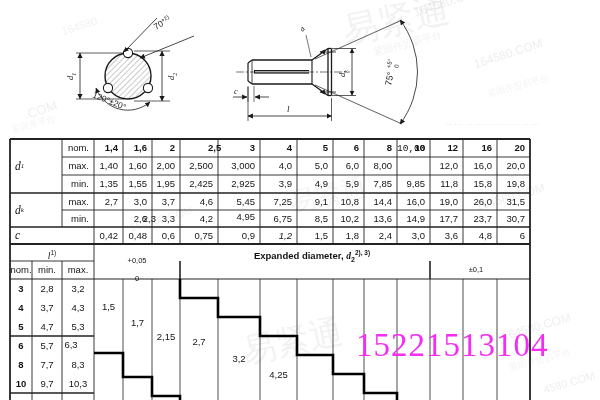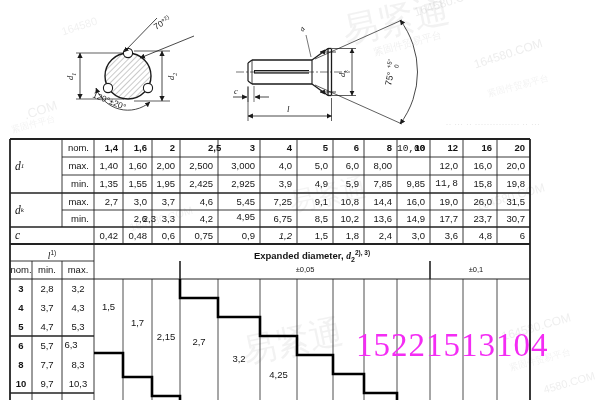--- a/index.html
+++ b/index.html
@@ -236,21 +236,21 @@
       <div class="cell r" style="left: 94px; top: 175px; width: 29px; height: 18px; line-height: 18px;">1,35</div>
       <div class="cell r" style="left: 123px; top: 175px; width: 29px; height: 18px; line-height: 18px;">1,55</div>
       <div class="cell r" style="left: 152px; top: 175px; width: 28px; height: 18px; line-height: 18px;">1,95</div>
       <div class="cell r" style="left: 180px; top: 175px; width: 38px; height: 18px; line-height: 18px;">2,425</div>
       <div class="cell r" style="left: 218px; top: 175px; width: 42px; height: 18px; line-height: 18px;">2,925</div>
       <div class="cell r" style="left: 260px; top: 175px; width: 37px; height: 18px; line-height: 18px;">3,9</div>
       <div class="cell r" style="left: 297px; top: 175px; width: 36px; height: 18px; line-height: 18px;">4,9</div>
       <div class="cell r" style="left: 333px; top: 175px; width: 31px; height: 18px; line-height: 18px;">5,9</div>
       <div class="cell r" style="left: 364px; top: 175px; width: 33px; height: 18px; line-height: 18px;">7,85</div>
       <div class="cell r" style="left: 397px; top: 175px; width: 33px; height: 18px; line-height: 18px;">9,85</div>
-      <div class="cell r" style="left: 430px; top: 175px; width: 33px; height: 18px; line-height: 18px; font-family: Liberation Mono, monospace;">11,8</div>
+      <div class="cell r" style="left: 430px; top: 175px; width: 33px; height: 18px; line-height: 18px;">11,8</div>
       <div class="cell r" style="left: 463px; top: 175px; width: 34px; height: 18px; line-height: 18px;">15,8</div>
       <div class="cell r" style="left: 497px; top: 175px; width: 33px; height: 18px; line-height: 18px;">19,8</div>
       <div class="cell r" style="left: 62px; top: 193px; width: 32px; height: 17px; line-height: 17px;">max.</div>
       <div class="cell r" style="left: 94px; top: 193px; width: 29px; height: 17px; line-height: 17px;">2,7</div>
       <div class="cell r" style="left: 123px; top: 193px; width: 29px; height: 17px; line-height: 17px;">3,0</div>
       <div class="cell r" style="left: 152px; top: 193px; width: 28px; height: 17px; line-height: 17px;">3,7</div>
       <div class="cell r" style="left: 180px; top: 193px; width: 38px; height: 17px; line-height: 17px;">4,6</div>
       <div class="cell r" style="left: 218px; top: 193px; width: 42px; height: 17px; line-height: 17px;">5,45</div>
       <div class="cell r" style="left: 260px; top: 193px; width: 37px; height: 17px; line-height: 17px;">7,25</div>
       <div class="cell r" style="left: 297px; top: 193px; width: 36px; height: 17px; line-height: 17px;">9,1</div>
@@ -285,21 +285,24 @@
       <div class="cell r" style="left: 364px; top: 227px; width: 33px; height: 17px; line-height: 17px;">2,4</div>
       <div class="cell r" style="left: 397px; top: 227px; width: 33px; height: 17px; line-height: 17px;">3,0</div>
       <div class="cell r" style="left: 430px; top: 227px; width: 33px; height: 17px; line-height: 17px;">3,6</div>
       <div class="cell r" style="left: 463px; top: 227px; width: 34px; height: 17px; line-height: 17px;">4,8</div>
       <div class="cell r" style="left: 497px; top: 227px; width: 33px; height: 17px; line-height: 17px;">6</div>
       <div class="cell ctr" style="left: 10px; top: 244px; width: 84px; height: 17px; line-height: 17px;"><i>l</i><sup>1)</sup></div>
       <div class="cell ctr b" style="left: 94px; top: 244px; width: 436px; height: 17px; line-height: 17px;">Expanded diameter, <i>d</i><sub>2</sub><sup>2), 3)</sup></div>
       <div class="cell ctr" style="left: 10px; top: 261px; width: 22px; height: 18px; line-height: 18px;">nom.</div>
       <div class="cell ctr" style="left: 32px; top: 261px; width: 30px; height: 18px; line-height: 18px;">min.</div>
       <div class="cell ctr" style="left: 62px; top: 261px; width: 32px; height: 18px; line-height: 18px;">max.</div>
-      <div class="cell ctr tolx" style="left: 180px; top: 261px; width: 250px; height: 18px; line-height: 18px;">±0,05</div>
+      <div class="cell tol" style="left: 94px; top: 261px; width: 86px; height: 18px; line-height: 18px;">
+        <div>+0,05</div>
+        <div>0</div>
+      </div>
       <div class="cell ctr tolx" style="left: 430px; top: 261px; width: 92px; height: 18px; line-height: 18px;">±0,1</div>
       <div class="cell ctr b" style="left: 10px; top: 279px; width: 22px; height: 19px; line-height: 19px;">3</div>
       <div class="cell ctr" style="left: 32px; top: 279px; width: 30px; height: 19px; line-height: 19px;">2,8</div>
       <div class="cell ctr" style="left: 62px; top: 279px; width: 32px; height: 19px; line-height: 19px;">3,2</div>
       <div class="cell ctr b" style="left: 10px; top: 298px; width: 22px; height: 19px; line-height: 19px;">4</div>
       <div class="cell ctr" style="left: 32px; top: 298px; width: 30px; height: 19px; line-height: 19px;">3,7</div>
       <div class="cell ctr" style="left: 62px; top: 298px; width: 32px; height: 19px; line-height: 19px;">4,3</div>
       <div class="cell ctr b" style="left: 10px; top: 317px; width: 22px; height: 19px; line-height: 19px;">5</div>
       <div class="cell ctr" style="left: 32px; top: 317px; width: 30px; height: 19px; line-height: 19px;">4,7</div>
       <div class="cell ctr" style="left: 62px; top: 317px; width: 32px; height: 19px; line-height: 19px;">5,3</div>

